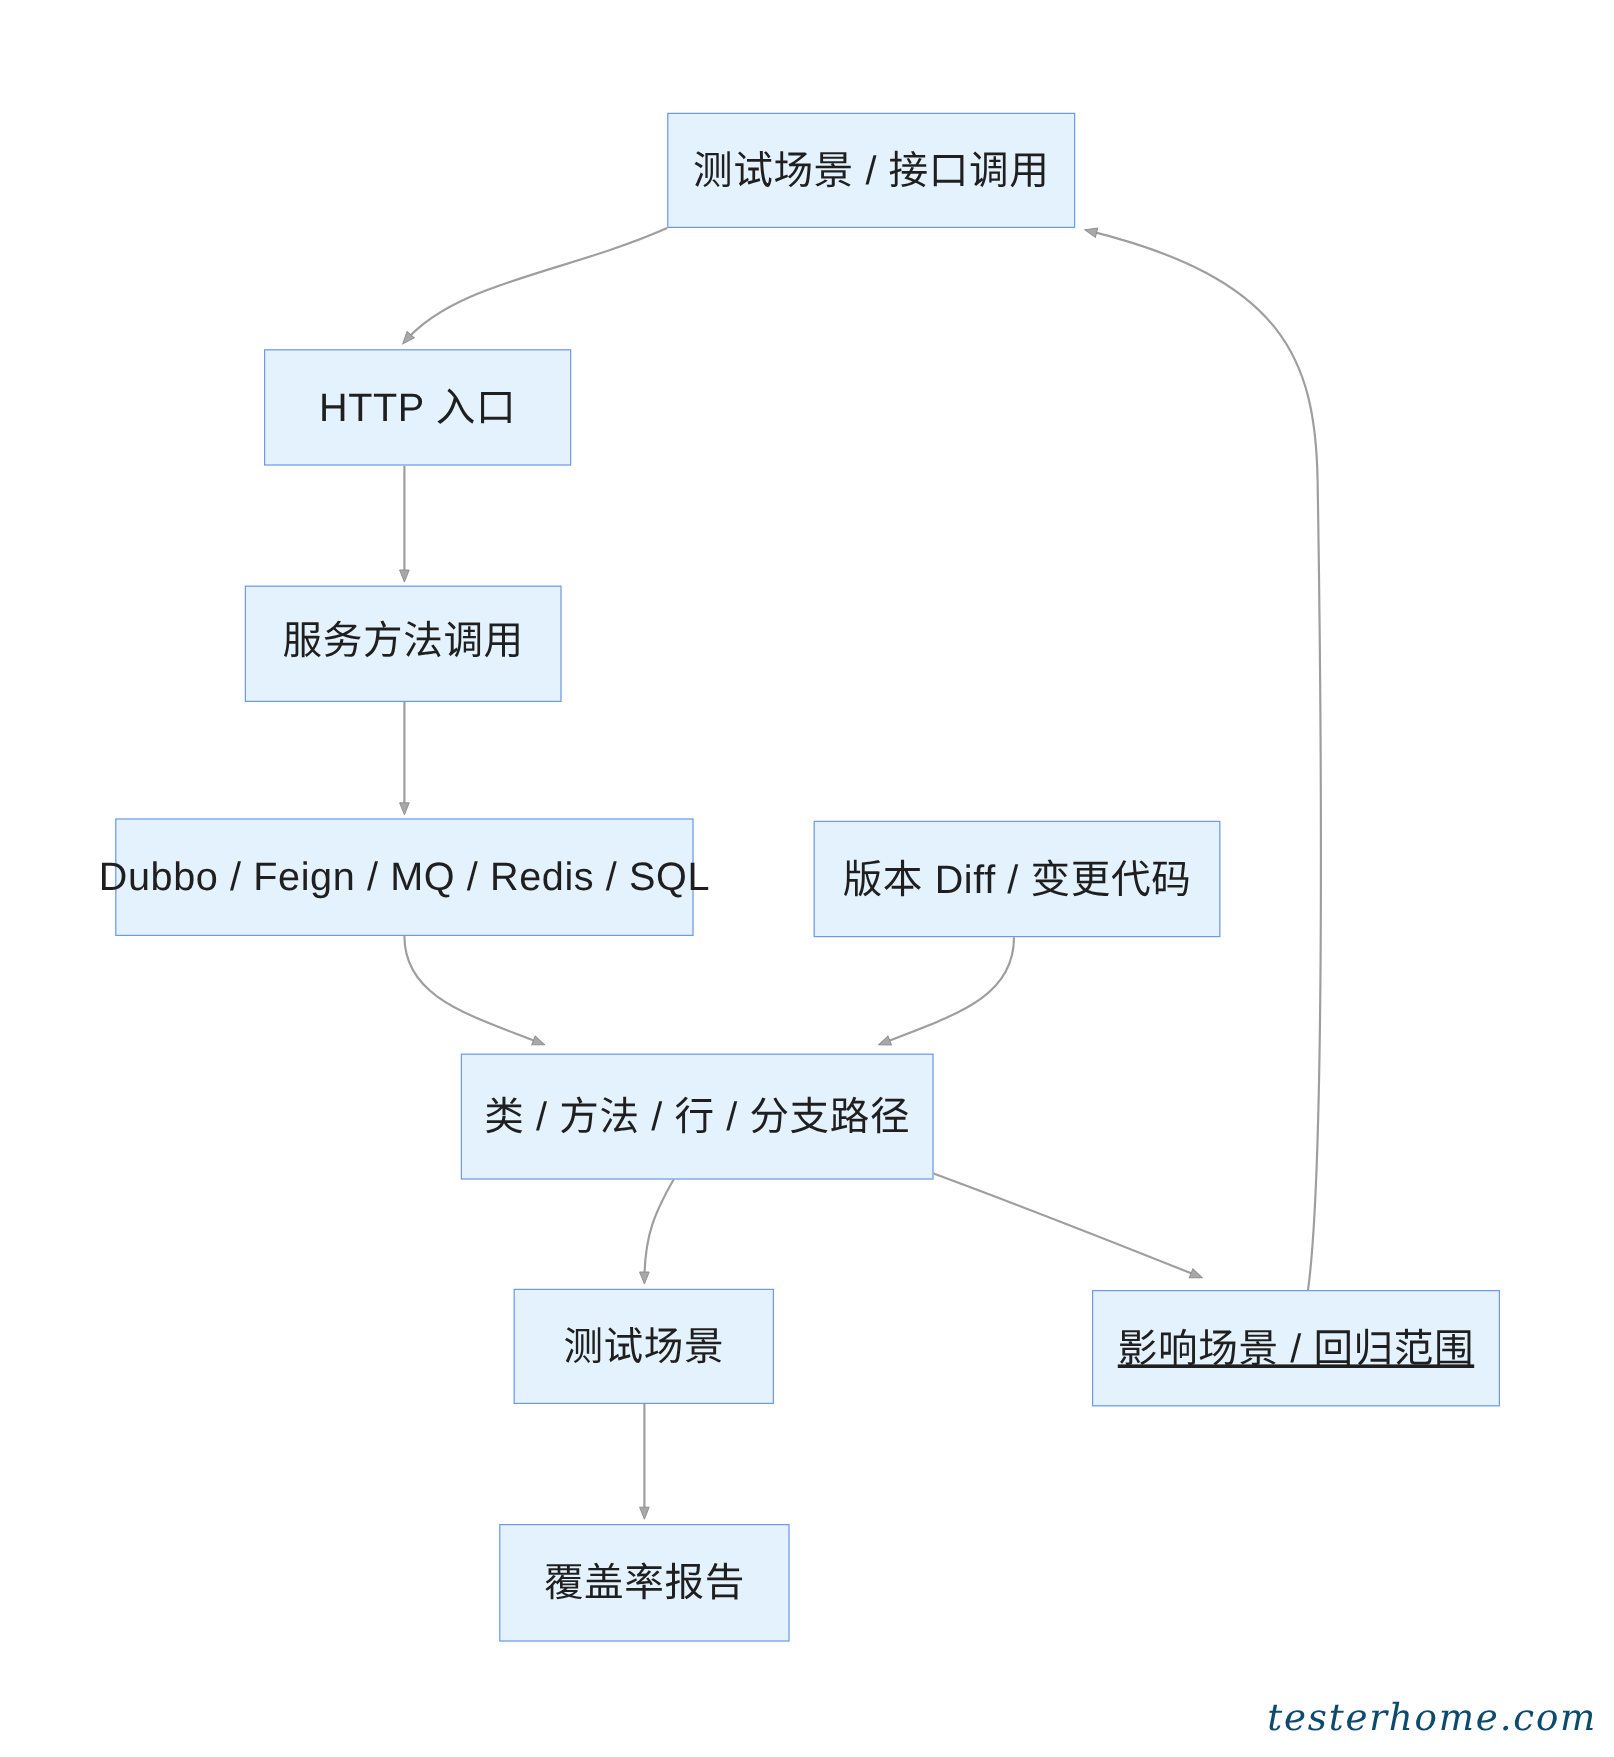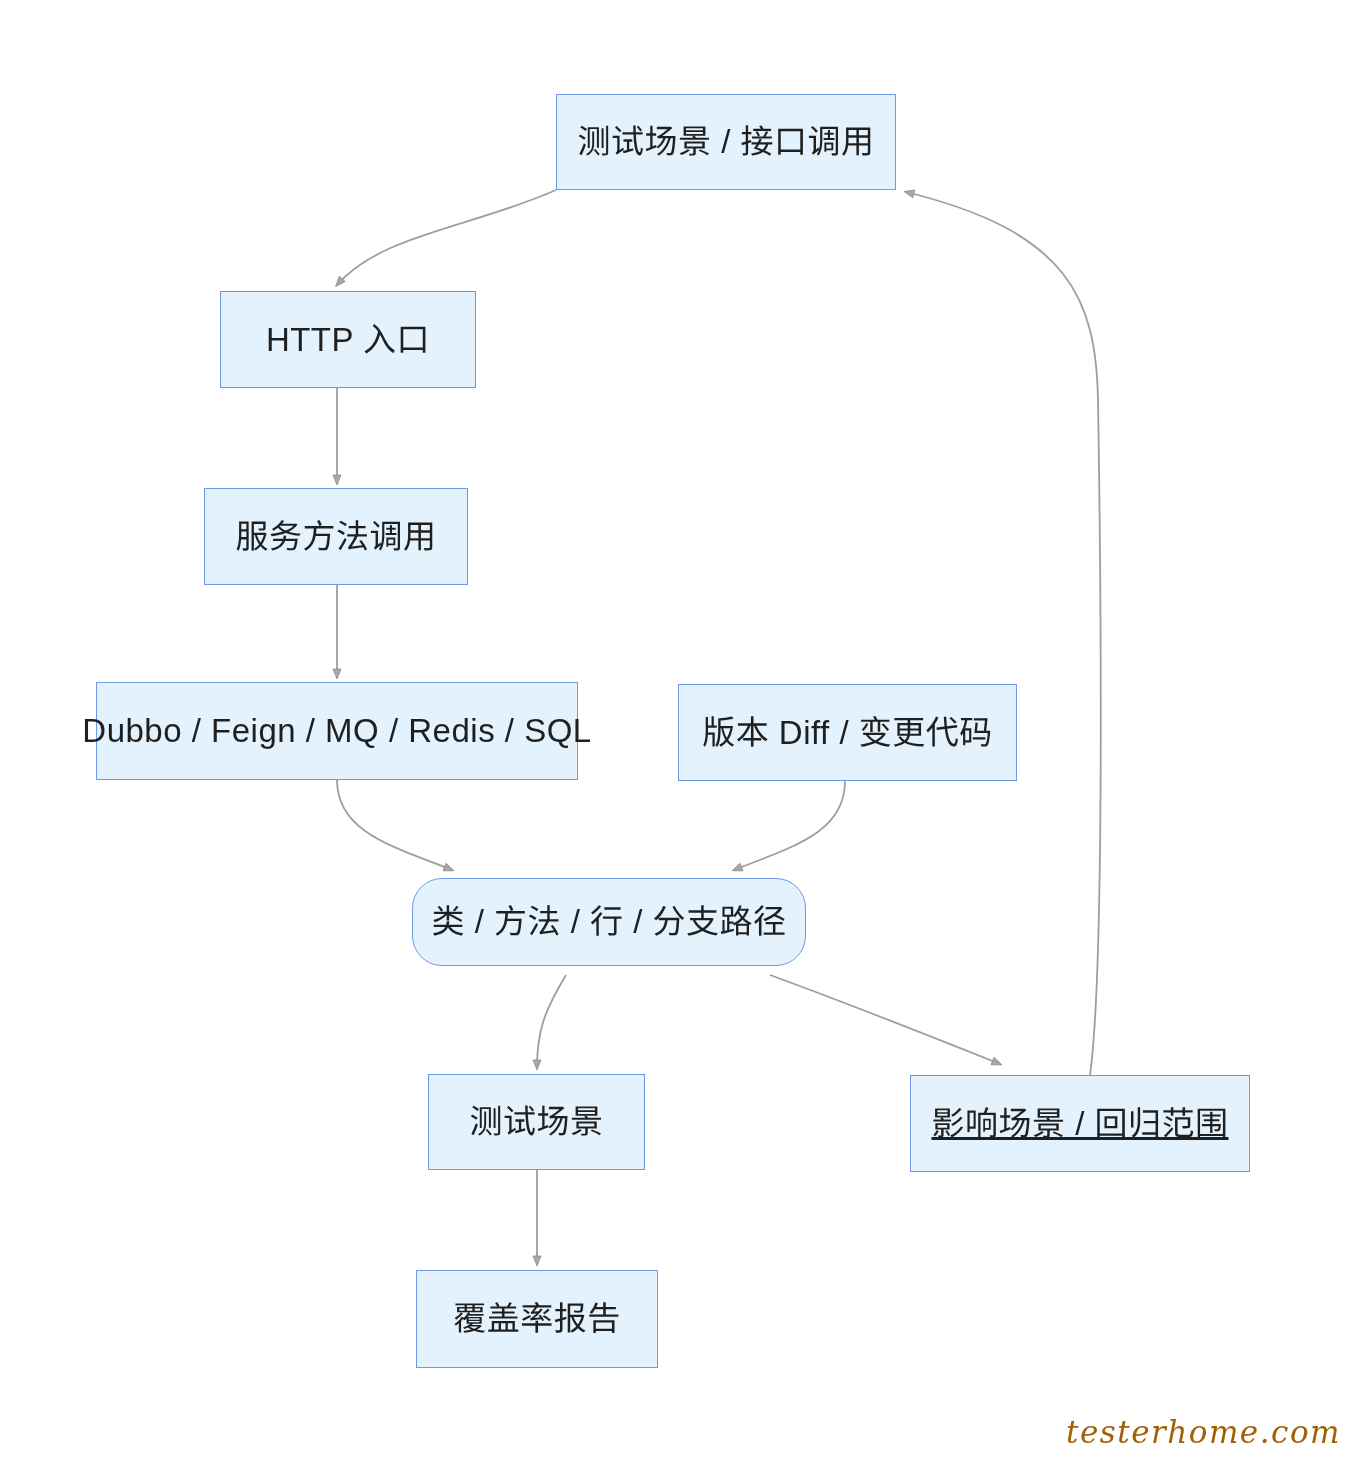--- a/index.html
+++ b/index.html
@@ -42,23 +42,23 @@
     line-height: 1.25;
     padding: 4px 10px;
     z-index: 2;
   }
   .node-label {
     display: block;
     white-space: nowrap;
   }
   #watermark {
     position: absolute;
-    right: 4px;
+    right: 14px;
     bottom: 14px;
-    color: #a16207;
+    color: #0c4a6e;
     font-family: "DejaVu Serif", serif;
     font-style: italic;
     font-size: 31px;
     letter-spacing: 1.5px;
     user-select: none;
     z-index: 1;
   }
 </style>
 </head>
 <body>
@@ -95,33 +95,33 @@
   </svg>
 
   <div class="node" style="left:556px; top:94px; width:340px; height:96px;">
     <span class="node-label">测试场景 / 接口调用</span>
   </div>
 
   <div class="node" style="left:220px; top:291px; width:256px; height:97px;">
     <span class="node-label">HTTP 入口</span>
   </div>
 
-  <div class="node" style="left:204px; top:488px; width:264px; height:97px;">
+  <div class="node" style="left:204px; top:488px; width:264px; height:97px;font-family:Liberation Mono, monospace;">
     <span class="node-label">服务方法调用</span>
   </div>
 
   <div class="node" style="left:678px; top:684px; width:339px; height:97px;">
     <span class="node-label">版本 Diff / 变更代码</span>
   </div>
 
   <div class="node" style="left:96px; top:682px; width:482px; height:98px;">
     <span class="node-label">Dubbo / Feign / MQ / Redis / SQL</span>
   </div>
 
-  <div class="node" style="left:412px; top:878px; width:394px; height:88px;border-radius:30px;">
+  <div class="node" style="left:384px; top:878px; width:394px; height:105px;">
     <span class="node-label">类 / 方法 / 行 / 分支路径</span>
   </div>
 
   <div class="node" style="left:428px; top:1074px; width:217px; height:96px;">
     <span class="node-label">测试场景</span>
   </div>
 
   <div class="node" style="left:910px; top:1075px; width:340px; height:97px;text-decoration:underline;">
     <span class="node-label">影响场景 / 回归范围</span>
   </div>

